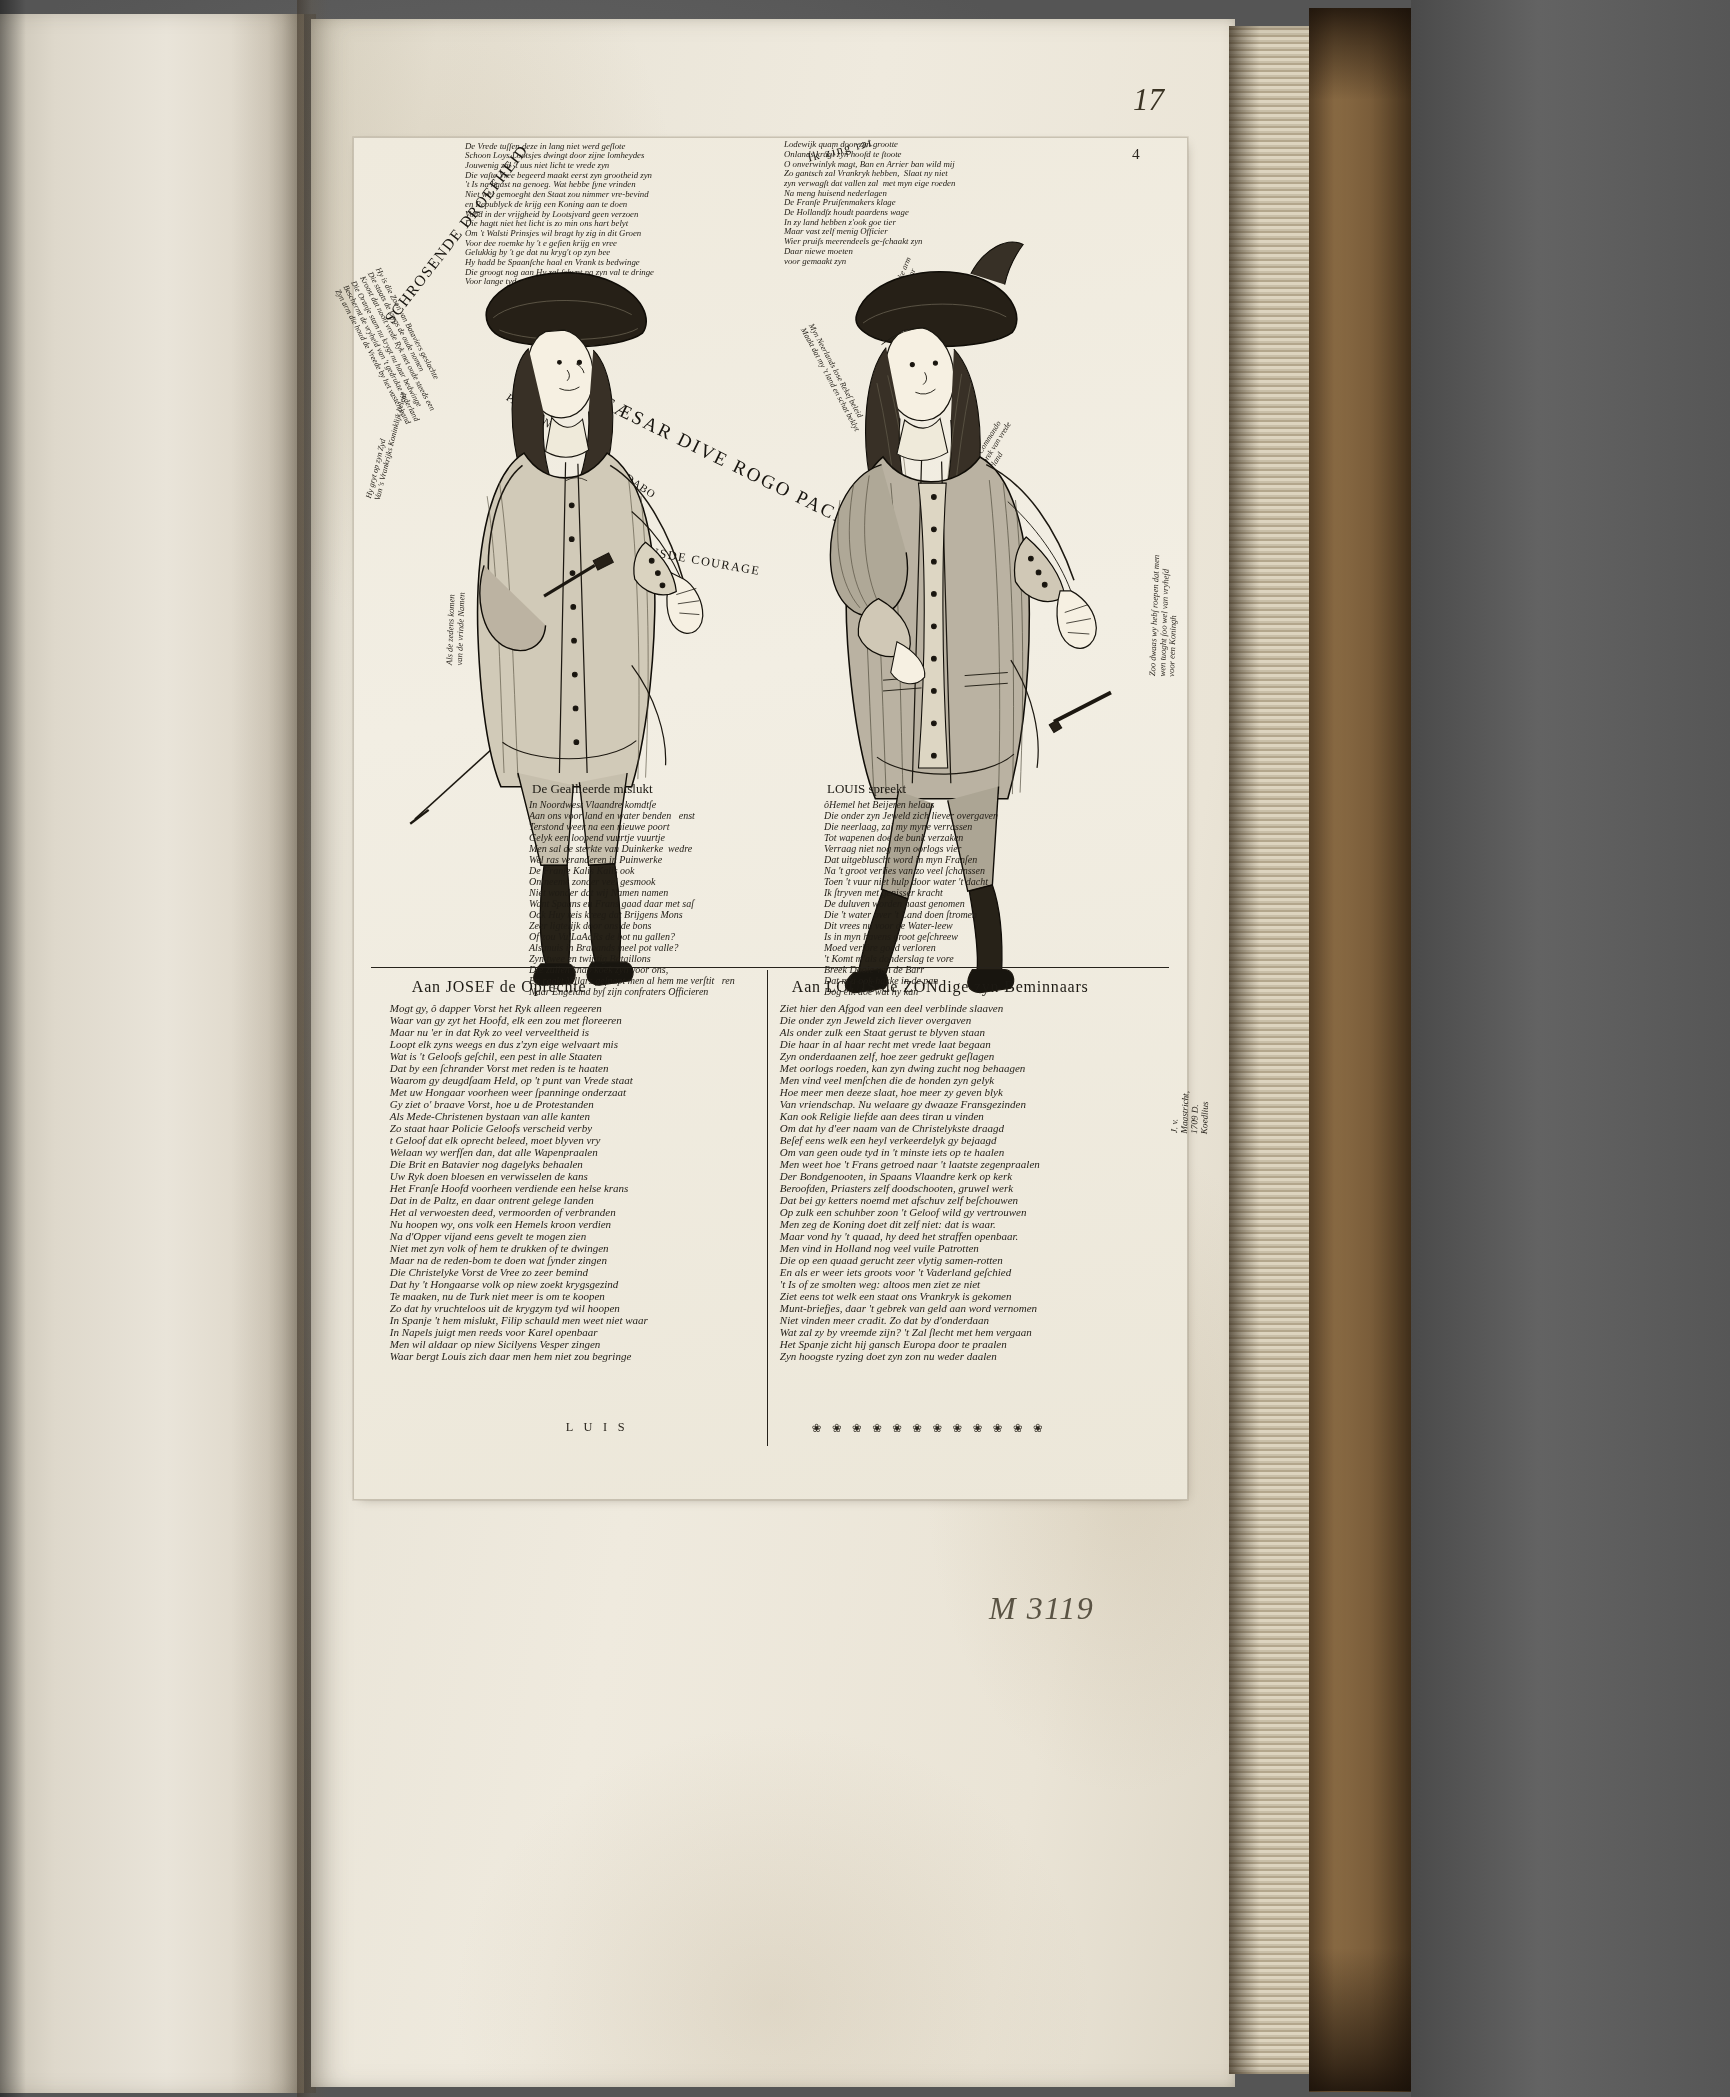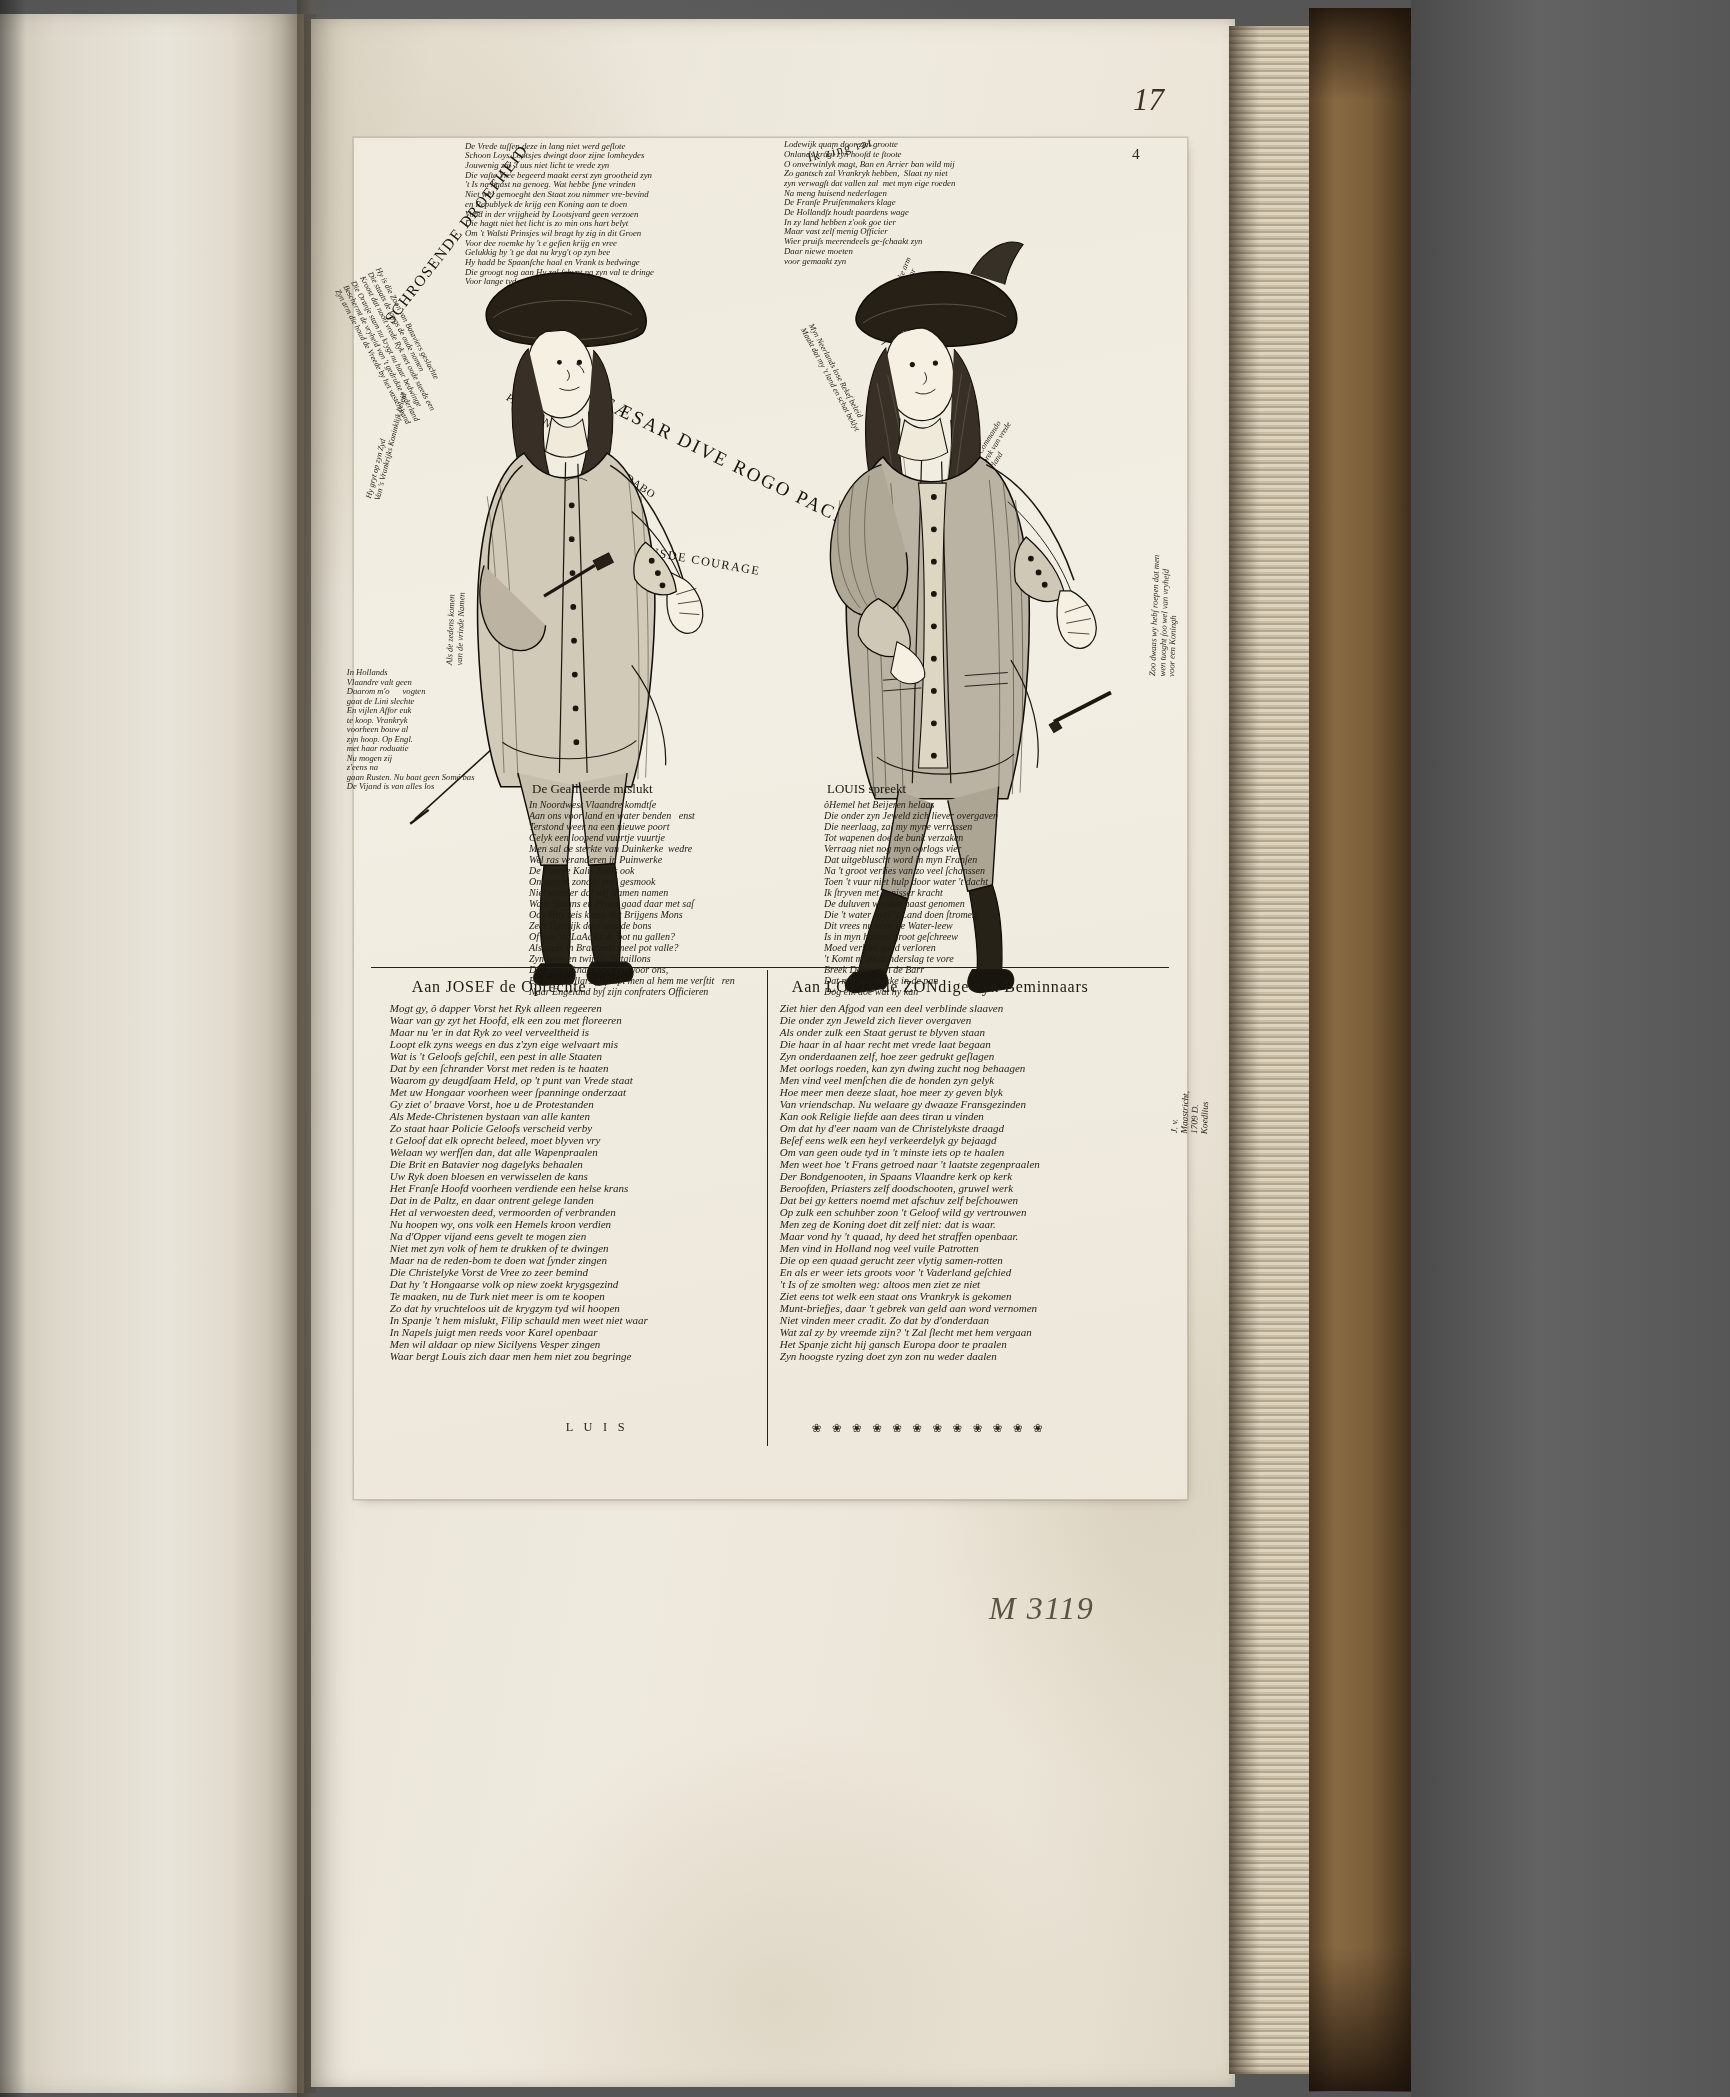--- a/index.html
+++ b/index.html
@@ -331,33 +331,20 @@
     <div class="banner-text rot" style="left:531px; top:169px; transform: rotate(-68deg); font-size:8px; line-height:9.2px;">Myn zwakke arm
 Staat nu klaar</div>
 
     <div class="banner-text rot" style="left:601px; top:348px; transform: rotate(-58deg); font-size:8px; line-height:9.2px;">De Stok van Commando
 My volk gebrek van vrede
 In de Nederland</div>
 
     <div class="banner-text rot" style="left:571px; top:400px; transform: rotate(-48deg); font-size:8px; line-height:9.2px;">Myn Neerlands
 Broek zouwnen moeten</div>
 
-    <div class="margin-col" style="left:-6.2px; top:531px;">In Hollands
-Vlaandre valt geen
-Daarom m'o      vogten
-gaat de Lini slechte
-En vijlen Affor euk
-te koop. Vrankryk
-voorheen bouw al
-zyn hoop. Op Engl.
-met haar roduatie
-Nu mogen zij
-z'eens na
-gaan Rusten. Nu baat geen Somé bas
-De Vijand is van alles los</div>
 
     <div class="margin-col rot" style="left:92px; top:528px; transform: rotate(-88deg); transform-origin:left top;">Als de zedens komen
 van de vrinde Namen</div>
 
     <div class="margin-col rot" style="left:795px; top:539px; transform: rotate(-88deg); transform-origin:left top;">Zoo dwaas wy hebſ roepen dat men
 wen tuoght ſoo wel van vryheſd
 voor een Koningh</div>
 
     <div class="figure-wrap" style="left:48px; top:97px; width:323px; height:755px;">
       <svg width="323" height="755" viewBox="0 0 420 980" class="engrave">

